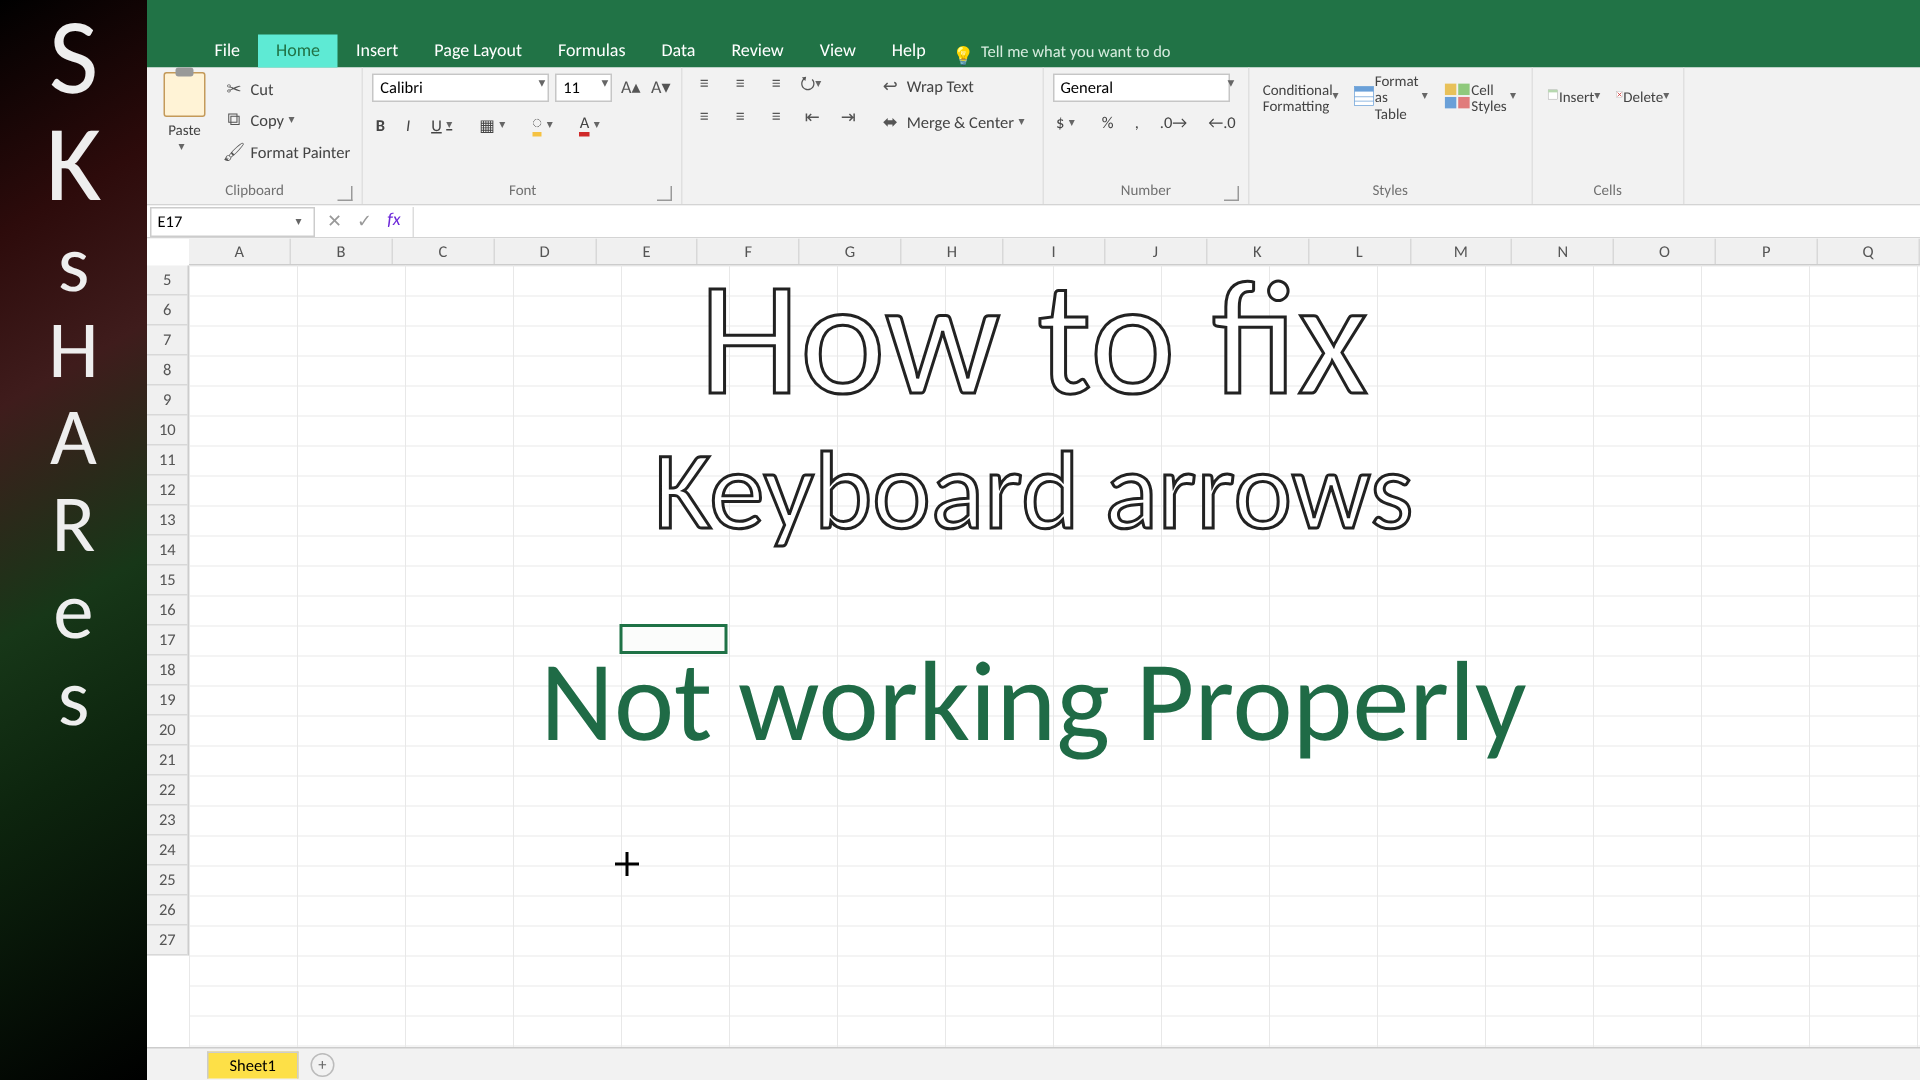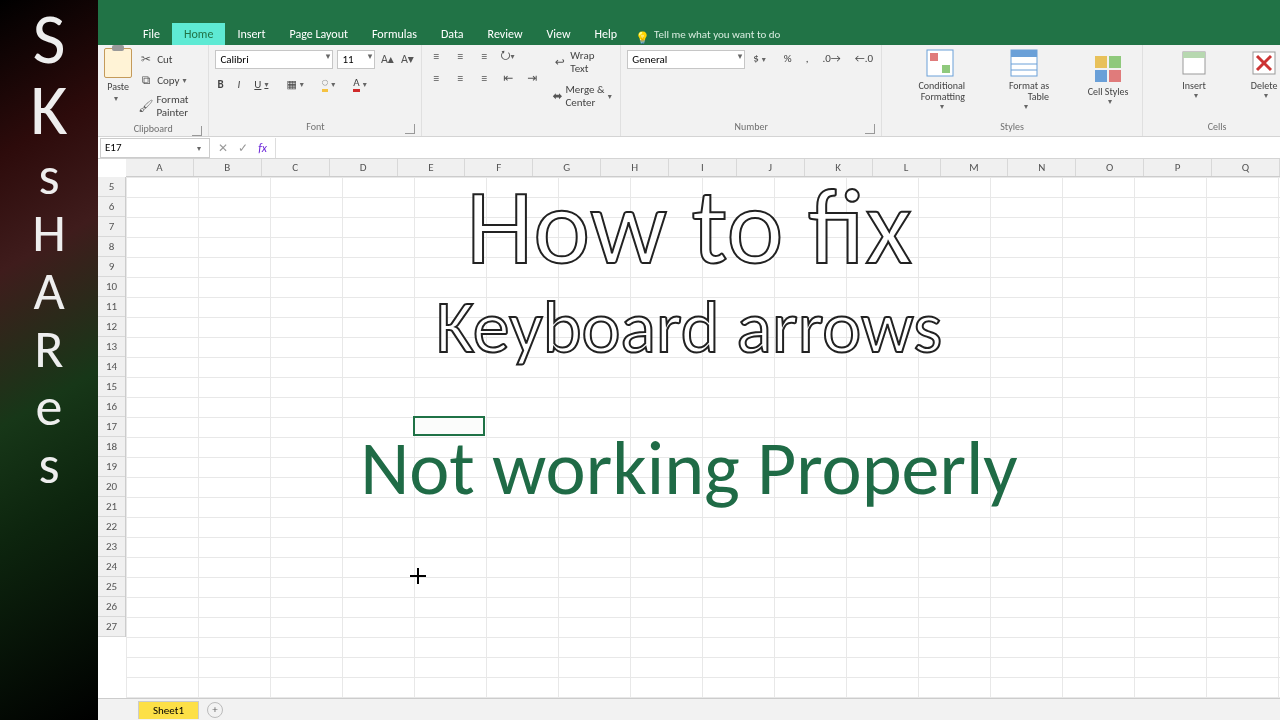--- a/index.html
+++ b/index.html
@@ -34,21 +34,21 @@
   .dd { width:8px; font-size:8px; color:#666; }
   select.fake, .fake-select { height:19px; border:1px solid #c6c6c6; background:#fff; font-size:11px; padding:0 14px 0 4px;
                appearance:none; position:relative; }
   .fake-wrap { position:relative; display:inline-block; }
   .fake-wrap::after { content:"▾"; position:absolute; right:3px; top:2px; font-size:9px; color:#666; pointer-events:none; }
 
   .paste-btn { width:38px; display:flex; flex-direction:column; align-items:center; font-size:10px; color:#444; }
   .paste-ico { width:28px; height:30px; border:1px solid #c49a5a; background:#fff3d6; position:relative; margin-bottom:2px; border-radius:2px; }
   .paste-ico::before { content:""; position:absolute; top:-4px; left:7px; width:12px; height:6px; background:#999; border-radius:2px; }
 
-  .big-btn { display:flex; flex-direction:column; align-items:center; font-size:10px; color:#444; padding:0 3px; width:56px; text-align:right; line-height:1.1;margin-left:24px; }
+  .big-btn { display:flex; flex-direction:row; align-items:center; font-size:10px; color:#444; padding:0 3px; width:56px; text-align:left; line-height:1.1; }
   .big-btn .ic { width:30px; height:30px; margin-bottom:2px; }
 
   .namebox-row { height:22px; background:#fff; border-bottom:1px solid #d4d4d4; display:flex; align-items:center; }
   .namebox { width:110px; height:20px; border:1px solid #ccc; margin-left:2px; font-size:11px; padding:0 4px; display:flex; align-items:center; justify-content:space-between; }
   .fx-btns { margin-left:8px; color:#999; font-size:12px; display:flex; gap:10px; }
   .fx { font-style:italic; color:#6d28d9; }
 
   .sheet { background:#fff; height:560px; position:relative; overflow:hidden; }
   .colhdr { position:absolute; top:0; left:28px; right:0; height:18px; display:flex;
             background:#f0f0f0; border-bottom:1px solid #ccc; }
@@ -188,21 +188,21 @@
             <div class="ctl">
                 <span class="btn-icon">⬌</span>
                 <span>Merge &amp; Center</span>
                 <span class="dd">▾</span>
               </div>
           </div>
         </div>
       </div>
 
       <div class="group">
-        <div style="display:flex;flex-direction:row;gap:6px">
+        <div style="display:flex;flex-direction:column;gap:6px">
           <span class="fake-wrap"><input class="fake-select" style="width: 118px;" readonly="" value="General"></span>
           <div class="row" style="gap:10px">
             <span class="ctl">$<span class="dd">▾</span></span>
             <span class="ctl">%</span>
             <span class="ctl">,</span>
             <span class="ctl">.0→</span>
             <span class="ctl">←.0</span>
           </div>
         </div>
         <div class="group-label"><span>Number</span><span class="dlg"></span></div>

